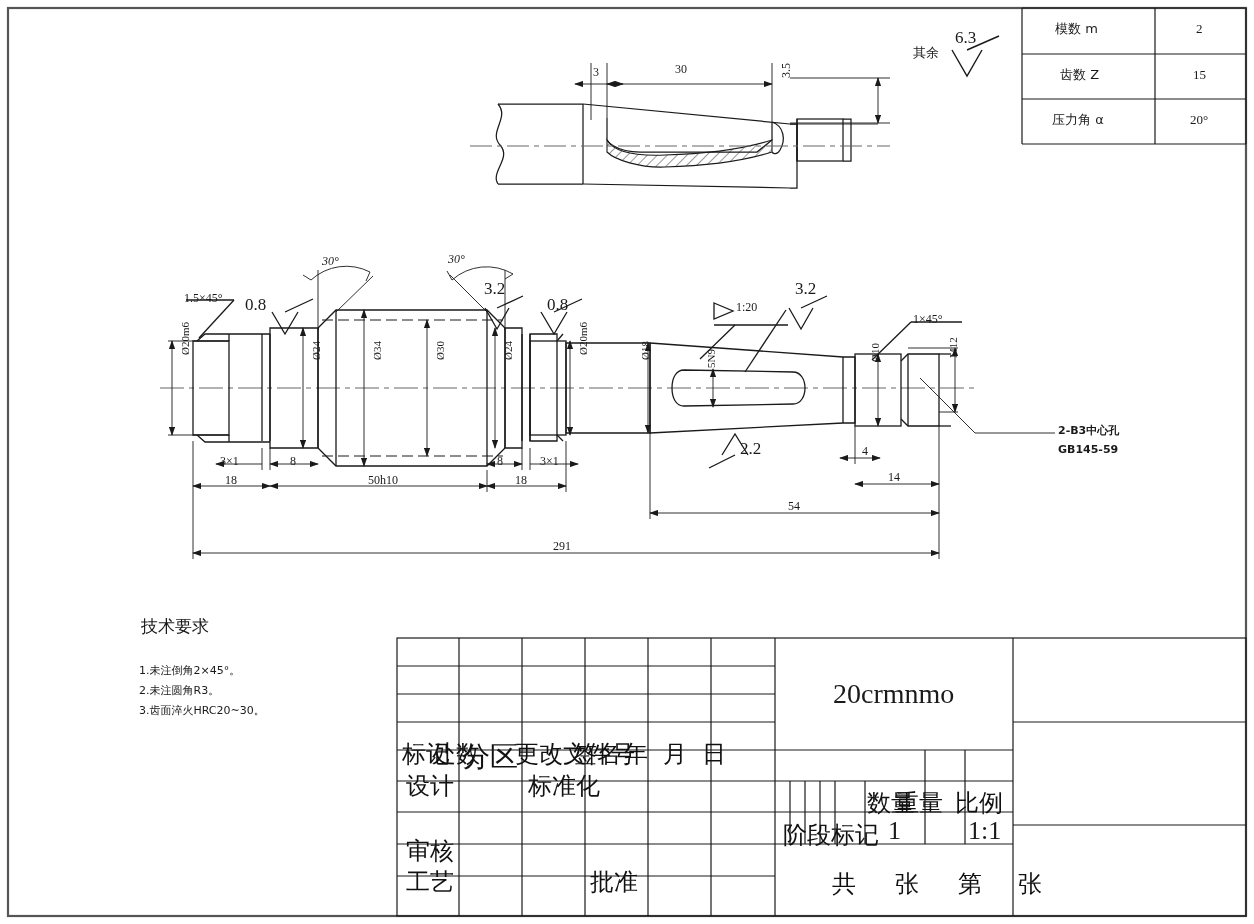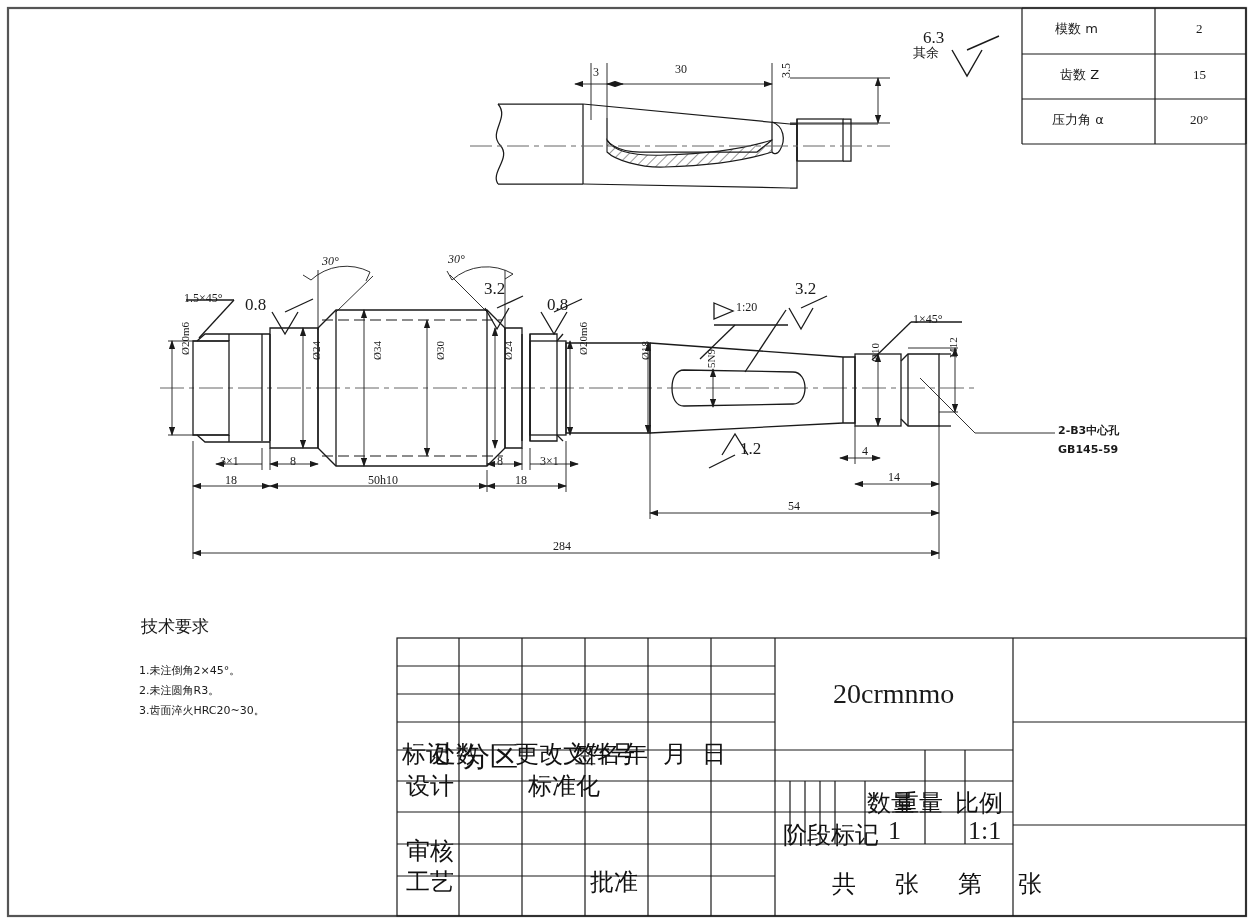--- a/index.html
+++ b/index.html
@@ -299,21 +299,21 @@
 </svg>
 
 <div class="lbl cn" style="left:1055px;top:22px;font-size:13px;">模数 m</div>
 <div class="lbl" style="left:1196px;top:22px;font-size:13px;">2</div>
 <div class="lbl cn" style="left:1060px;top:68px;font-size:13px;">齿数 Z</div>
 <div class="lbl" style="left:1193px;top:68px;font-size:13px;">15</div>
 <div class="lbl cn" style="left:1052px;top:113px;font-size:13px;">压力角 α</div>
 <div class="lbl" style="left:1190px;top:113px;font-size:13px;">20°</div>
 
 <div class="lbl cn" style="left:913px;top:46px;font-size:13px;">其余</div>
-<div class="lbl rough" style="left:923px;top:29px;">6.3</div>
+<div class="lbl rough" style="left:955px;top:29px;">6.3</div>
 
 <div class="lbl dim" style="left:593px;top:66px;">3</div>
 <div class="lbl dim" style="left:675px;top:63px;">30</div>
 <div class="lbl dim vert" style="left:780px;top:78px;">3.5</div>
 
 <div class="lbl dimsm vert" style="left:180px;top:355px;">Ø20m6</div>
 <div class="lbl dimsm vert" style="left:311px;top:360px;">Ø24</div>
 <div class="lbl dimsm vert" style="left:372px;top:360px;">Ø34</div>
 <div class="lbl dimsm vert" style="left:435px;top:360px;">Ø30</div>
 <div class="lbl dimsm vert" style="left:503px;top:360px;">Ø24</div>
@@ -326,33 +326,33 @@
 <div class="lbl dim" style="left:184px;top:292px;">1.5×45°</div>
 <div class="lbl dim" style="left:913px;top:313px;">1×45°</div>
 <div class="lbl dim" style="left:322px;top:255px;font-style:italic;">30°</div>
 <div class="lbl dim" style="left:448px;top:253px;font-style:italic;">30°</div>
 <div class="lbl dim" style="left:736px;top:301px;">1:20</div>
 
 <div class="lbl rough" style="left:245px;top:296px;">0.8</div>
 <div class="lbl rough" style="left:484px;top:280px;">3.2</div>
 <div class="lbl rough" style="left:547px;top:296px;">0.8</div>
 <div class="lbl rough" style="left:795px;top:280px;">3.2</div>
-<div class="lbl rough" style="left:740px;top:440px;">1.2</div>
+<div class="lbl rough" style="left:740px;top:440px;">2.2</div>
 
 <div class="lbl dim" style="left:220px;top:455px;">3×1</div>
 <div class="lbl dim" style="left:540px;top:455px;">3×1</div>
 <div class="lbl dim" style="left:225px;top:474px;">18</div>
 <div class="lbl dim" style="left:290px;top:455px;">8</div>
 <div class="lbl dim" style="left:357px;top:474px;margin-left:11px;">50h10</div>
 <div class="lbl dim" style="left:497px;top:455px;">8</div>
 <div class="lbl dim" style="left:515px;top:474px;">18</div>
 <div class="lbl dim" style="left:788px;top:500px;">54</div>
 <div class="lbl dim" style="left:888px;top:471px;">14</div>
 <div class="lbl dim" style="left:862px;top:445px;">4</div>
-<div class="lbl dim" style="left:553px;top:540px;">284</div>
+<div class="lbl dim" style="left:553px;top:540px;">291</div>
 
 <div class="lbl cn" style="left:1058px;top:425px;font-size:11px;font-weight:bold;">2-B3中心孔</div>
 <div class="lbl cn" style="left:1058px;top:444px;font-size:11px;font-weight:bold;">GB145-59</div>
 
 <div class="lbl cn" style="left:141px;top:618px;font-size:17px;">技术要求</div>
 <div class="lbl cn" style="left:139px;top:665px;font-size:11px;">1.未注倒角2×45°。</div>
 <div class="lbl cn" style="left:139px;top:685px;font-size:11px;">2.未注圆角R3。</div>
 <div class="lbl cn" style="left:139px;top:705px;font-size:11px;">3.齿面淬火HRC20~30。</div>
 
 <div class="tb-cn" style="left:402px;top:738px;font-size:24px;">标记</div>

